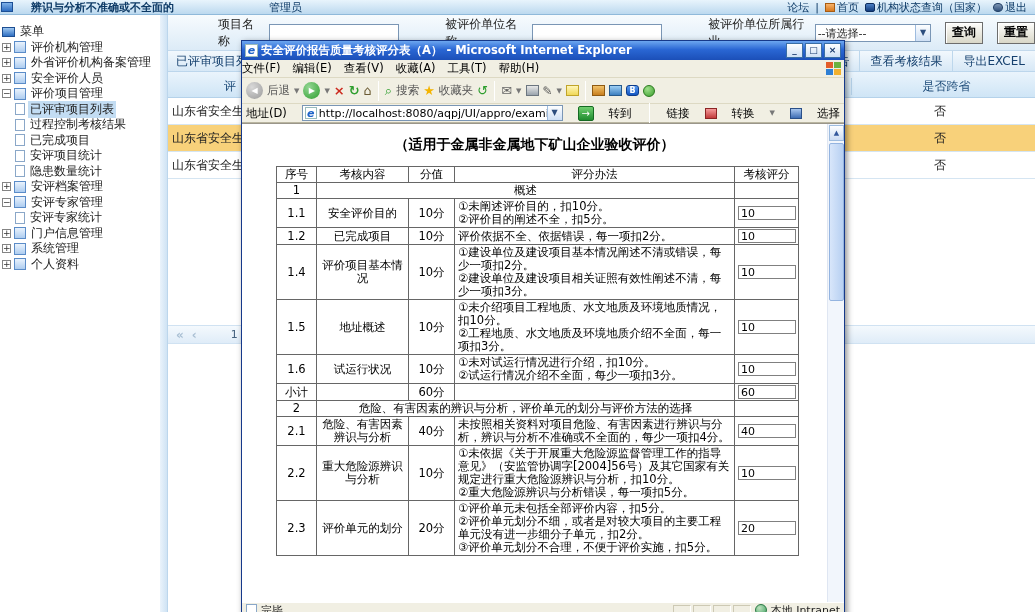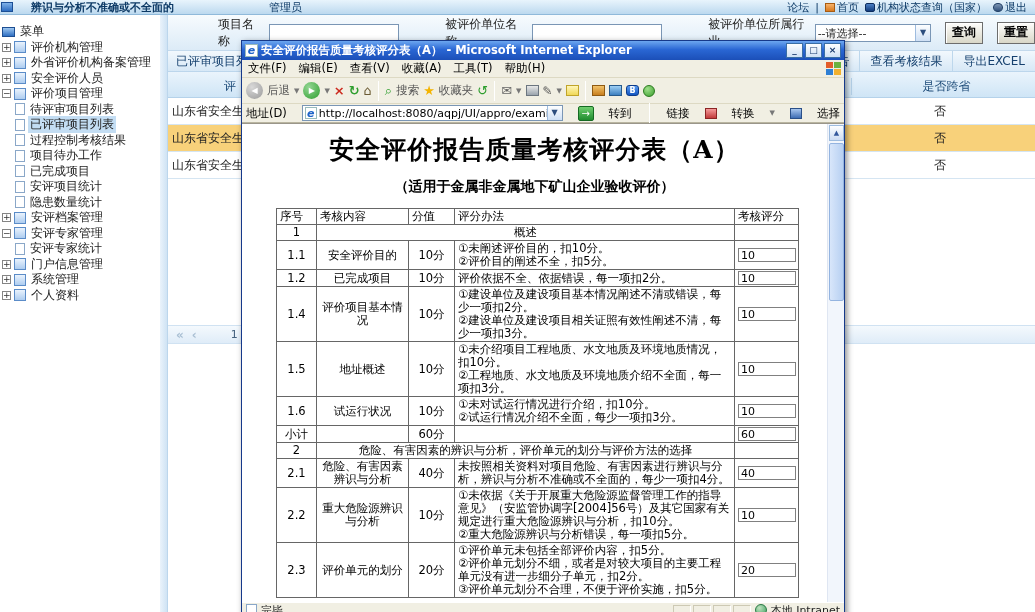--- a/index.html
+++ b/index.html
@@ -80,21 +80,21 @@
          display:flex;flex-direction:column;z-index:5;}
   .p-title{height:19px;flex:none;background:linear-gradient(#6ca7f0,#2a67d4 45%,#1b4fb8);
            display:flex;align-items:center;color:#fff;font-weight:bold;font-size:11.5px;padding:0 3px;}
   .ie-ico{width:13px;height:13px;background:#fff;border:1px solid #9bb;color:#1f64c8;font-weight:bold;
           font-style:italic;font-size:11px;line-height:11px;text-align:center;margin-right:3px;flex:none;}
   .p-title .ttl{flex:1;overflow:hidden;white-space:nowrap;}
   .winbtn{width:17px;height:15px;margin-left:2px;background:linear-gradient(#fdfeff,#cfe0f5);
           border:1px solid #3a6ea5;font-size:9px;font-weight:bold;color:#16376b;line-height:13px;
           text-align:center;cursor:pointer;flex:none;}
   .p-menu{height:18px;flex:none;background:#f1efe3;border-bottom:1px solid #ddd9c3;
-          display:flex;align-items:center;font-size:11.5px;color:#000;padding-left:6px;}
+          display:flex;align-items:center;font-size:11.5px;color:#000;}
   .menu-item{margin-right:12px;cursor:pointer;}
   .winflag{margin-left:auto;margin-right:2px;width:16px;height:14px;display:grid;
            grid-template-columns:7px 7px;grid-template-rows:6px 6px;gap:1px;}
   .winflag i{display:block;}
   .winflag .r{background:#e35d2b;}.winflag .g{background:#6cb33f;}
   .winflag .b{background:#2f7fd4;}.winflag .y{background:#f0b02f;}
   .p-tools{height:26px;flex:none;background:#f1efe3;border-bottom:1px solid #ddd9c3;
            display:flex;align-items:center;font-size:11.5px;color:#333;padding-left:4px;gap:4px;}
   .sep{width:1px;height:20px;background:#cdc9b4;border-right:1px solid #fff;margin:0 2px;flex:none;}
   .navc{width:17px;height:17px;border-radius:50%;color:#fff;font-size:8px;display:flex;
@@ -132,21 +132,21 @@
   .mini-ico.conv{background:linear-gradient(#f59a9a,#c23b3b);border:1px solid #8c2525;}
   .mini-ico.selc{background:linear-gradient(#a8c6ee,#3e6db4);border:1px solid #2a4f88;}
   .p-content{flex:1;background:#fff;position:relative;overflow:hidden;border-top:1px solid #9a968a;}
   .doc{position:absolute;left:0;top:0;right:17px;bottom:0;overflow:hidden;}
   .doc-title{text-align:center;font-family:"DejaVu Serif","Liberation Serif",serif;
              font-size:25px;font-weight:bold;margin-top:9px;letter-spacing:1px;color:#000;}
   .doc-sub{text-align:center;font-weight:bold;font-size:14px;margin-top:12px;color:#000;}
   table.score{border-collapse:collapse;margin:12px 0 0 34px;table-layout:fixed;width:522px;
               font-size:11.5px;color:#000;}
   table.score th,table.score td{border:1px solid #666;padding:1px 3px;line-height:13px;vertical-align:middle;}
-  table.score th{font-weight:normal;text-align:left;height:15px;font-family:Liberation Serif, serif;}
+  table.score th{font-weight:normal;text-align:center;height:15px;font-family:Liberation Serif, serif;}
   td.c{text-align:center;}
   td.method{white-space:pre-line;}
   .score-box{width:58px;height:14px;border:1px solid #808080;background:#fff;font-size:11px;
              line-height:13px;padding-left:2px;overflow:hidden;}
   .vscroll{position:absolute;right:0;top:0;width:17px;bottom:0;background:#f2f6fc;border-left:1px solid #dfe6f2;}
   .vs-btn{width:15px;height:16px;margin:1px;background:linear-gradient(#fdfeff,#cddcf3);
           border:1px solid #9ebcdf;font-size:7px;text-align:center;line-height:14px;color:#34589c;cursor:pointer;}
   .vs-thumb{position:absolute;left:1px;top:19px;width:15px;height:158px;
             background:linear-gradient(90deg,#d8e6fa,#b7d0f2);border:1px solid #94b4e0;border-radius:2px;cursor:grab;}
   .p-status{height:15px;flex:none;background:#f1efe3;border-top:1px solid #fff;display:flex;
@@ -194,35 +194,27 @@
         <div class="tree-item lvl0">
           <span class="pm">+</span>
           <span class="ticon node"></span>
           <span class="tlabel">安全评价人员</span>
         </div>
         <div class="tree-item lvl0">
           <span class="pm">−</span>
           <span class="ticon node"></span>
           <span class="tlabel">评价项目管理</span>
         </div>
-        <div class="tree-item lvl1">
-          <span class="ticon leaf"></span>
-          <span class="tlabel">待评审项目列表</span>
-        </div>
         <div class="tree-item lvl1 sel">
           <span class="ticon leaf"></span>
           <span class="tlabel">已评审项目列表</span>
         </div>
         <div class="tree-item lvl1">
           <span class="ticon leaf"></span>
           <span class="tlabel">过程控制考核结果</span>
-        </div>
-        <div class="tree-item lvl1">
-          <span class="ticon leaf"></span>
-          <span class="tlabel">项目待办工作</span>
         </div>
         <div class="tree-item lvl1">
           <span class="ticon leaf"></span>
           <span class="tlabel">已完成项目</span>
         </div>
         <div class="tree-item lvl1">
           <span class="ticon leaf"></span>
           <span class="tlabel">安评项目统计</span>
         </div>
         <div class="tree-item lvl1">
@@ -380,21 +372,20 @@
       <span>链接</span>
       <span class="mini-ico conv"></span>
       <span>转换</span>
       <span class="caret">▼</span>
       <span class="mini-ico selc"></span>
       <span>选择</span>
     </div>
 
     <div class="p-content">
       <div class="doc">
-        <div class="doc-title">安全评价报告质量考核评分表（A）</div>
         <div class="doc-sub">（适用于金属非金属地下矿山企业验收评价）</div>
         <table class="score">
           <colgroup>
               <col style="width:40px">
               <col style="width:92px">
               <col style="width:46px">
               <col style="width:280px">
               <col style="width:64px">
             </colgroup>
           <thead>

